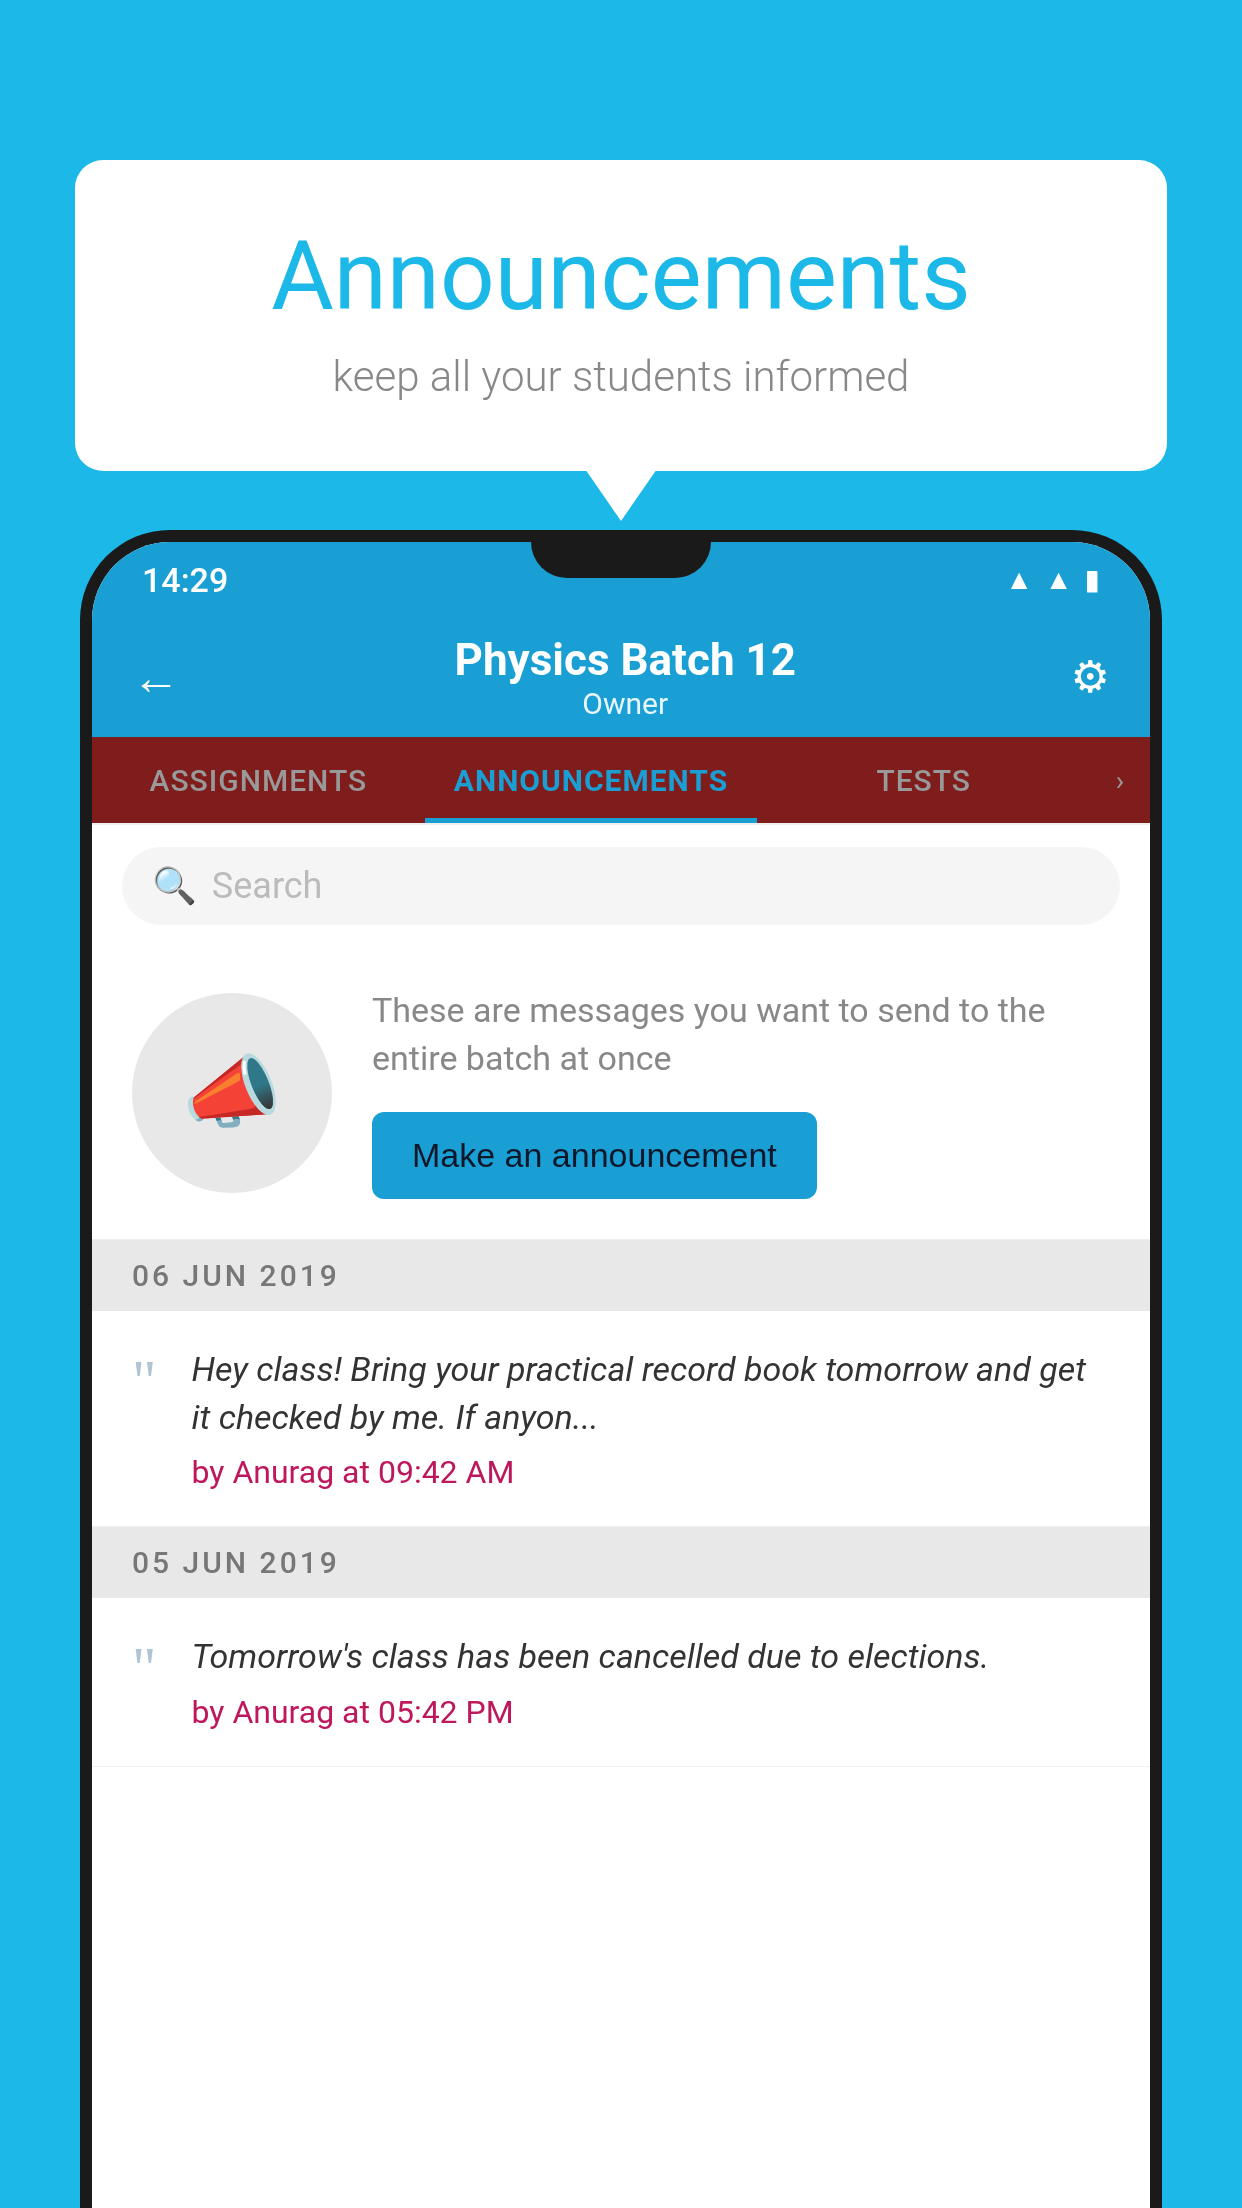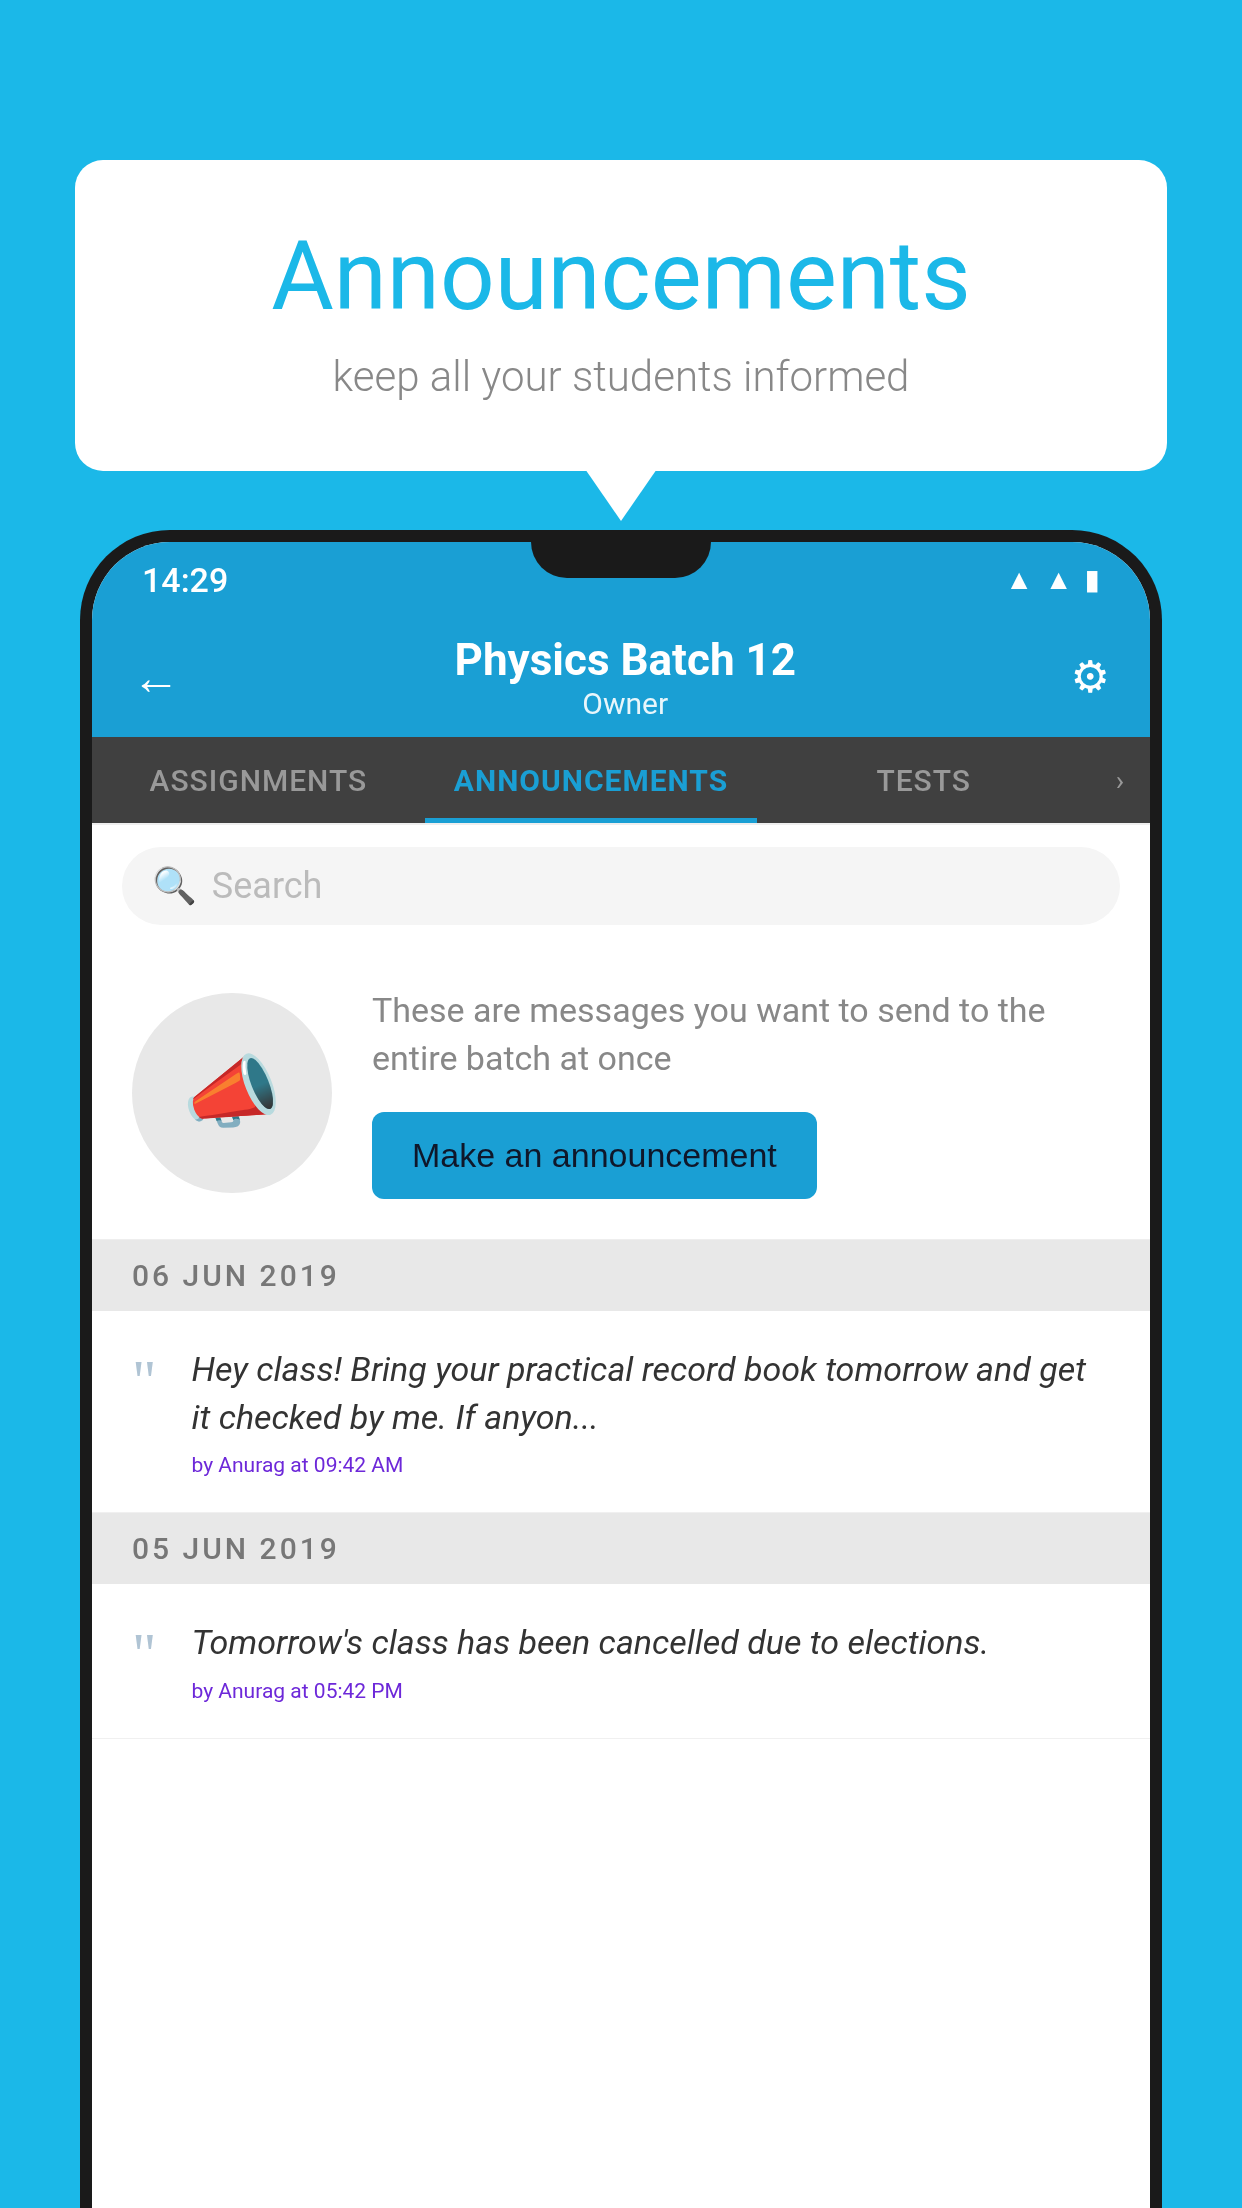--- a/index.html
+++ b/index.html
@@ -154,21 +154,21 @@
     }
 
     .settings-btn {
       color: white;
       font-size: 44px;
       cursor: pointer;
     }
 
     
     .tab-bar {
-      background: #404040;
+      background: #7f1d1d;
       display: flex;
       border-bottom: 2px solid #eee;
       height: 88px;
     }
 
     .tab-item {
       flex: 1;
       display: flex;
       align-items: center;
       justify-content: center;
@@ -312,22 +312,22 @@
 
     .announcement-text {
       font-size: 34px;
       color: #333;
       font-style: italic;
       line-height: 1.4;
       margin-bottom: 12px;
     }
 
     .announcement-meta {
-      font-size: 21px;
-      color: #6d28d9;
+      font-size: 32px;
+      color: #be185d;
     }
   </style>
 </head>
 <body>
 
 <div class="speech-bubble-container">
   <div class="speech-bubble">
     <div class="speech-bubble-title">Announcements</div>
     <div class="speech-bubble-subtitle">keep all your students informed</div>
   </div>

